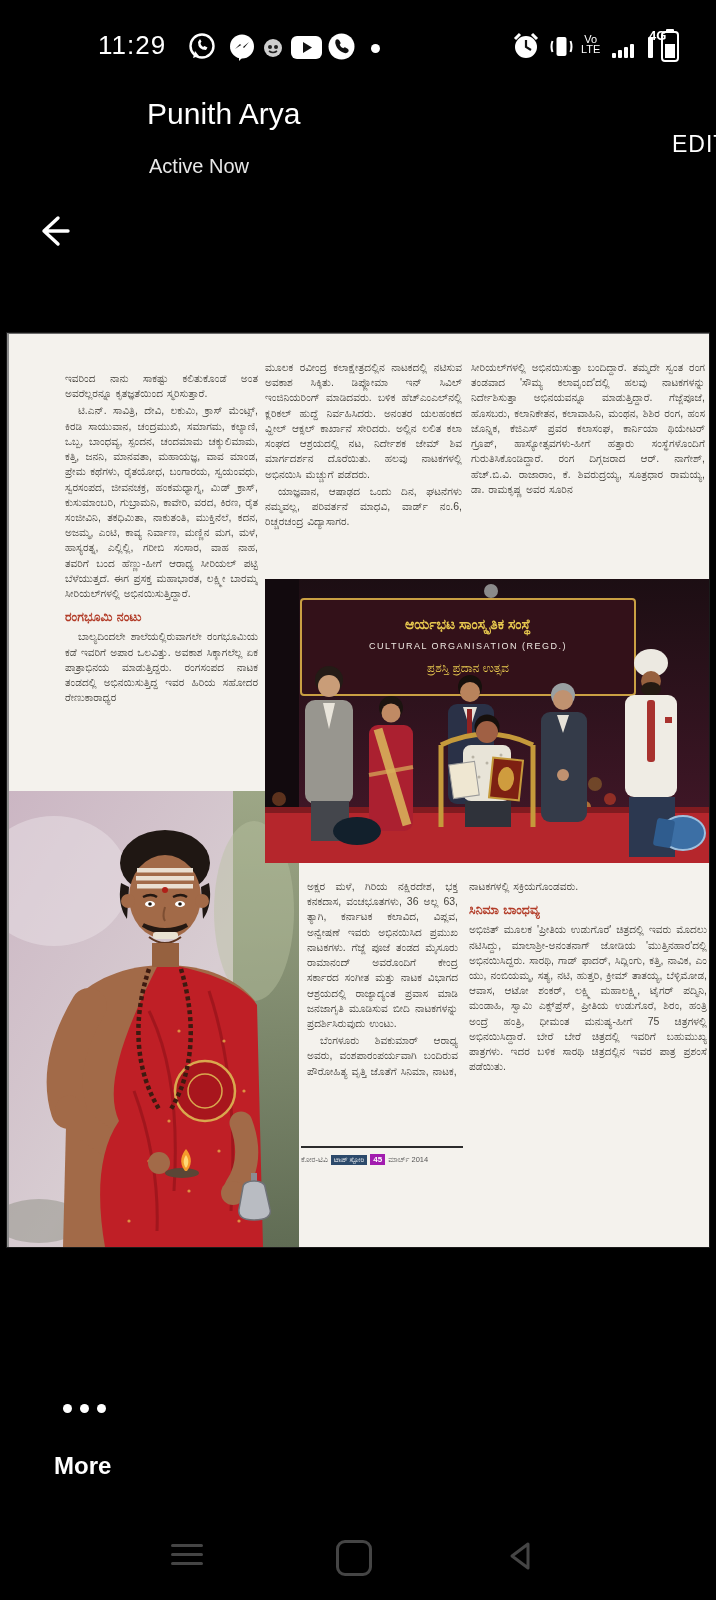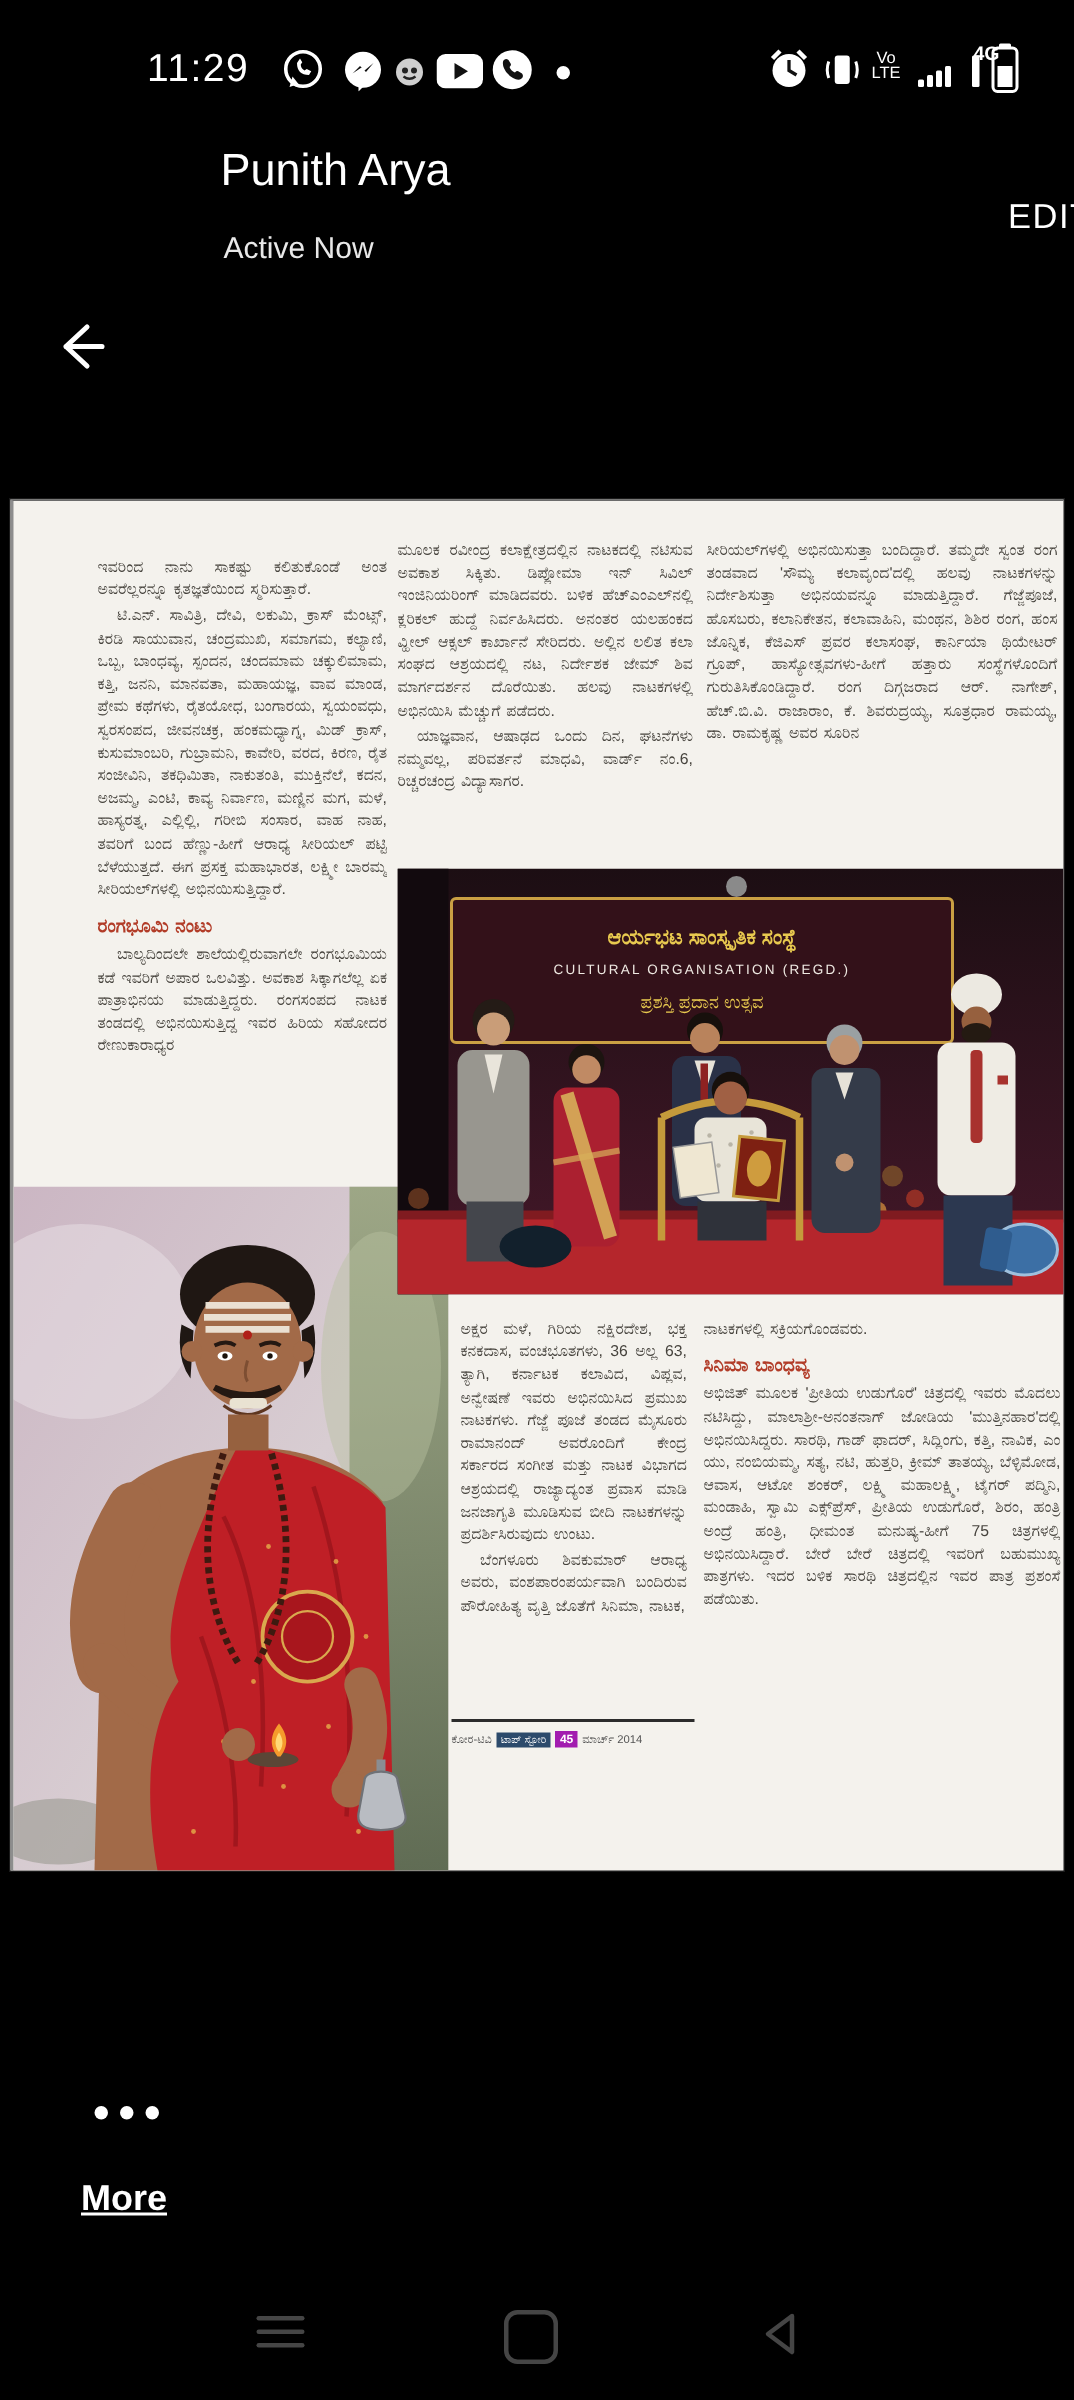--- a/index.html
+++ b/index.html
@@ -23,21 +23,21 @@
       word-spacing:1px;overflow:hidden;}
   .kn p{margin:0 0 2px 0;}
   .kn p.ind{text-indent:13px;}
   .redhead{font-size:12.5px;font-weight:bold;color:#b23c28;margin:7px 0 3px 0;text-align:left;}
   .introline{margin-bottom:4px;}
   .footerbar{border-top:2px solid #2c2c2c;display:flex;align-items:center;gap:3px;
              padding-top:6px;font-size:7.5px;color:#555;}
   .footerbar .darkbox{background:#2c4a6b;color:#fff;padding:1px 3px;font-size:7px;}
   .footerbar .redbox{background:#a21caf;color:#fff;padding:1px 3px;font-size:8px;font-weight:bold;}
   
-  .action-label{color:#fff;font-size:24px;font-weight:bold;text-decoration:underline;}
+  .action-label{color:#fff;font-size:24px;font-weight:bold;}
   
   .navline{background:#454545;height:3px;width:32px;border-radius:2px;margin-bottom:6px;}
 </style>
 </head>
 <body>
 
 <div class="screen">
 
   <div class="abs" style="left:0;top:0;width:716px;height:80px;">
     <div class="abs time" style="left:98px;top:30px;">11:29</div>

